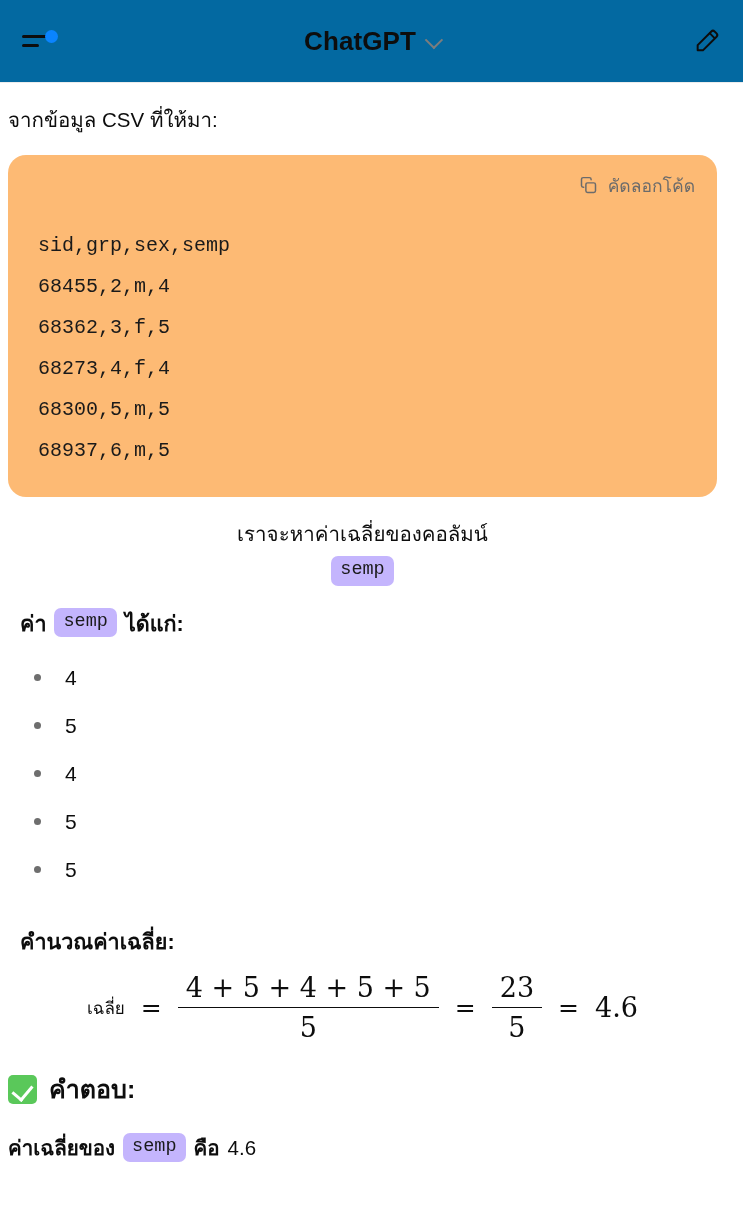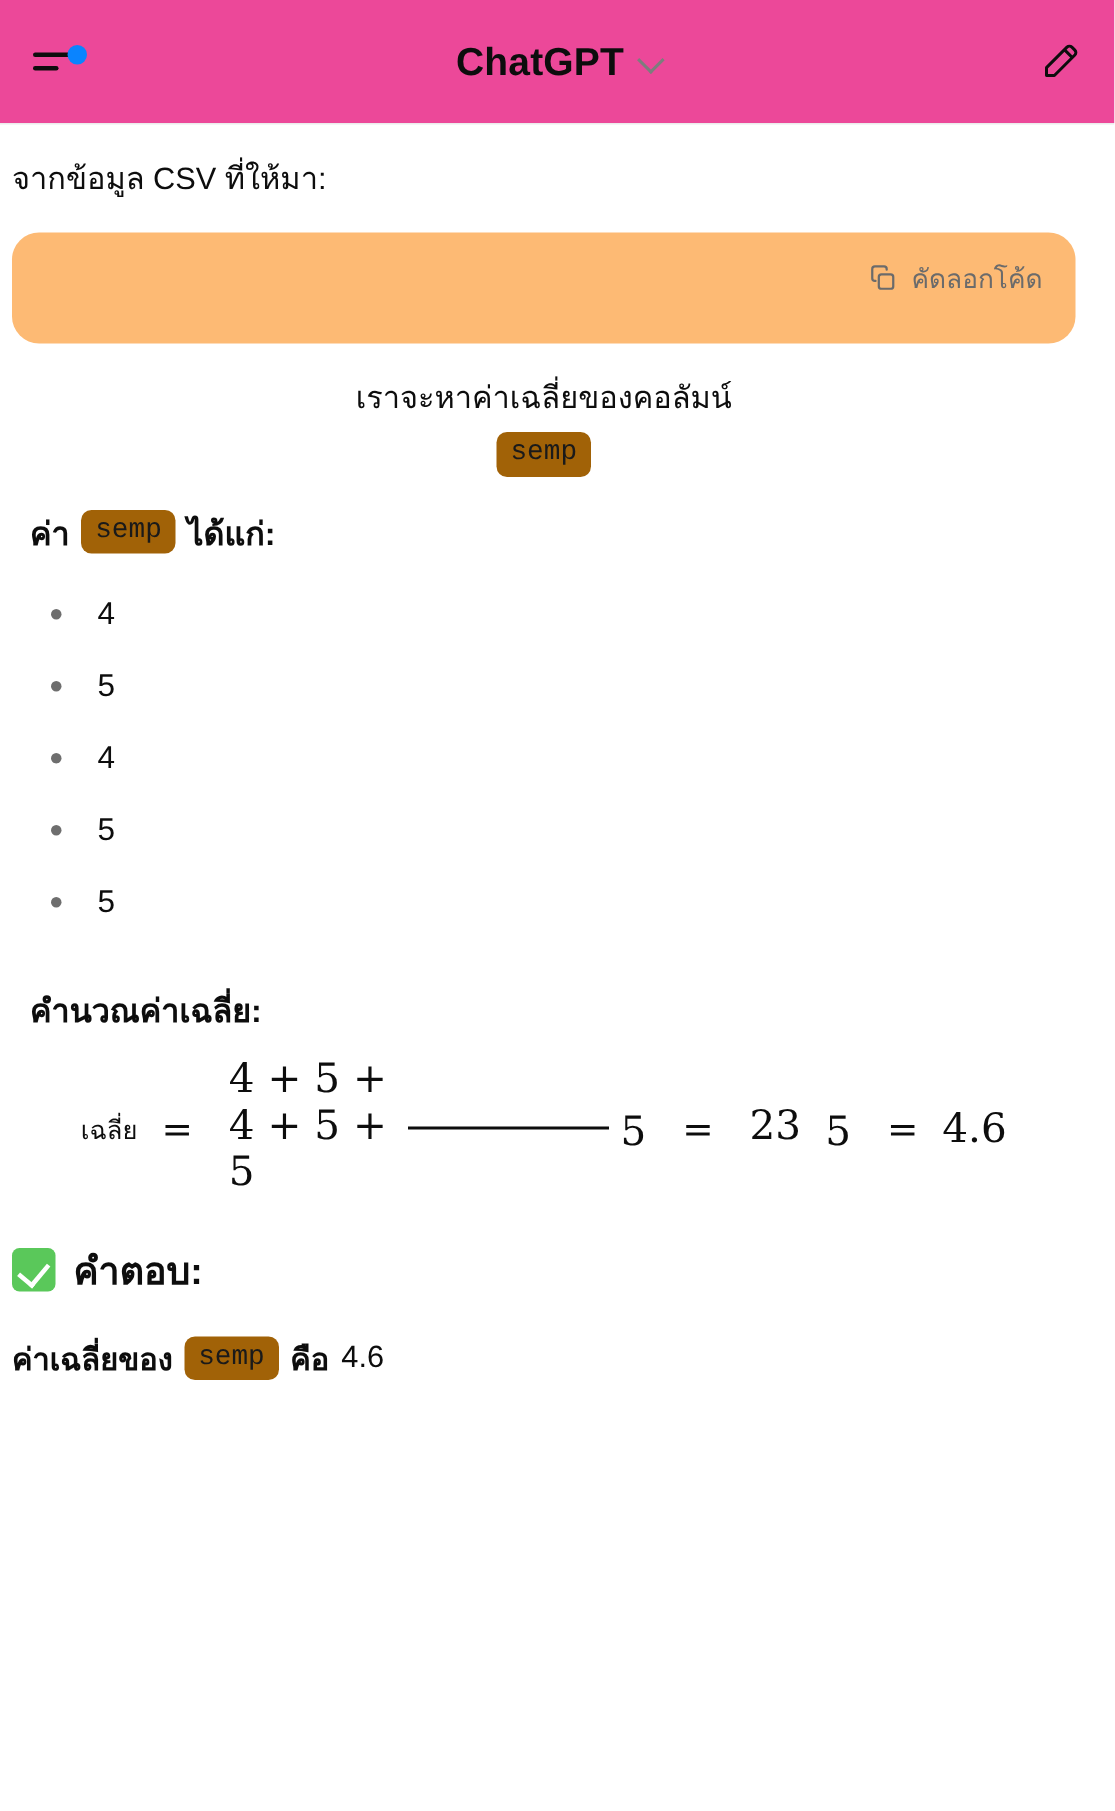--- a/index.html
+++ b/index.html
@@ -12,21 +12,21 @@
     overflow: hidden;
   }
 
   
   .topbar {
     position: relative;
     height: 82px;
     display: flex;
     align-items: center;
     justify-content: center;
-    background: #ec4899;
+    background: #0369a1;
   }
   .topbar-left {
     position: absolute;
     left: 22px; top: 50%;
     transform: translateY(-50%);
     display: flex;
     align-items: center;
   }
   .menu-icon {
     position: relative;
@@ -126,21 +126,21 @@
     font-family: "Liberation Mono", "DejaVu Sans Mono", monospace;
     font-size: 20px;
     line-height: 2.05;
     color: #1a1a1a;
     white-space: pre;
   }
 
   
   .chip {
     display: inline-block;
-    background: #a16207;
+    background: #c4b5fd;
     border-radius: 7px;
     padding: 3px 9px 4px 9px;
     font-family: "Liberation Mono", "DejaVu Sans Mono", monospace;
     font-size: 18.5px;
     line-height: 1.2;
     color: #1a1a1a;
     vertical-align: middle;
     font-weight: 400;
   }
 
@@ -181,20 +181,21 @@
     gap: 14px;
     margin: 8px 0 26px 0;
     font-family: "DejaVu Serif", "Liberation Serif", serif;
     font-size: 27px;
     color: #0d0d0d;
   }
   .math .lhs { font-family: "Liberation Sans", sans-serif; font-size: 17px; }
   .math .eq { font-size: 25px; padding: 0 2px; }
   .frac {
     display: inline-flex;
+    flex-direction: column;
     align-items: center;
     vertical-align: middle;
   }
   .frac .num {
     padding: 0 8px 4px 8px;
     font-style: italic;
     font-family: "DejaVu Serif", serif;
     font-style: normal;
   }
   .frac .line {
@@ -275,20 +276,26 @@
   <p class="p-thai">จากข้อมูล CSV ที่ให้มา:</p>
 
   <div class="codeblock">
     <div class="code-head">
       <svg class="copy-svg" width="21" height="21" viewBox="0 0 24 24" fill="none" stroke="#6b6b6b" stroke-width="1.7" stroke-linecap="round" stroke-linejoin="round">
         <rect x="9" y="9" width="11" height="11" rx="2"></rect>
         <path d="M15 5.5V5a2 2 0 0 0-2-2H6a2 2 0 0 0-2 2v7a2 2 0 0 0 2 2h.5"></path>
       </svg>
       <span>คัดลอกโค้ด</span>
     </div>
+    <div class="code-body">sid,grp,sex,semp
+68455,2,m,4
+68362,3,f,5
+68273,4,f,4
+68300,5,m,5
+68937,6,m,5</div>
   </div>
 
   <div class="p-thai inline-row">
     <span>เราจะหาค่าเฉลี่ยของคอลัมน์</span>
     <span class="chip">semp</span>
   </div>
 
   <div class="h-thai">
     <span>ค่า</span>
     <span class="chip">semp</span>

